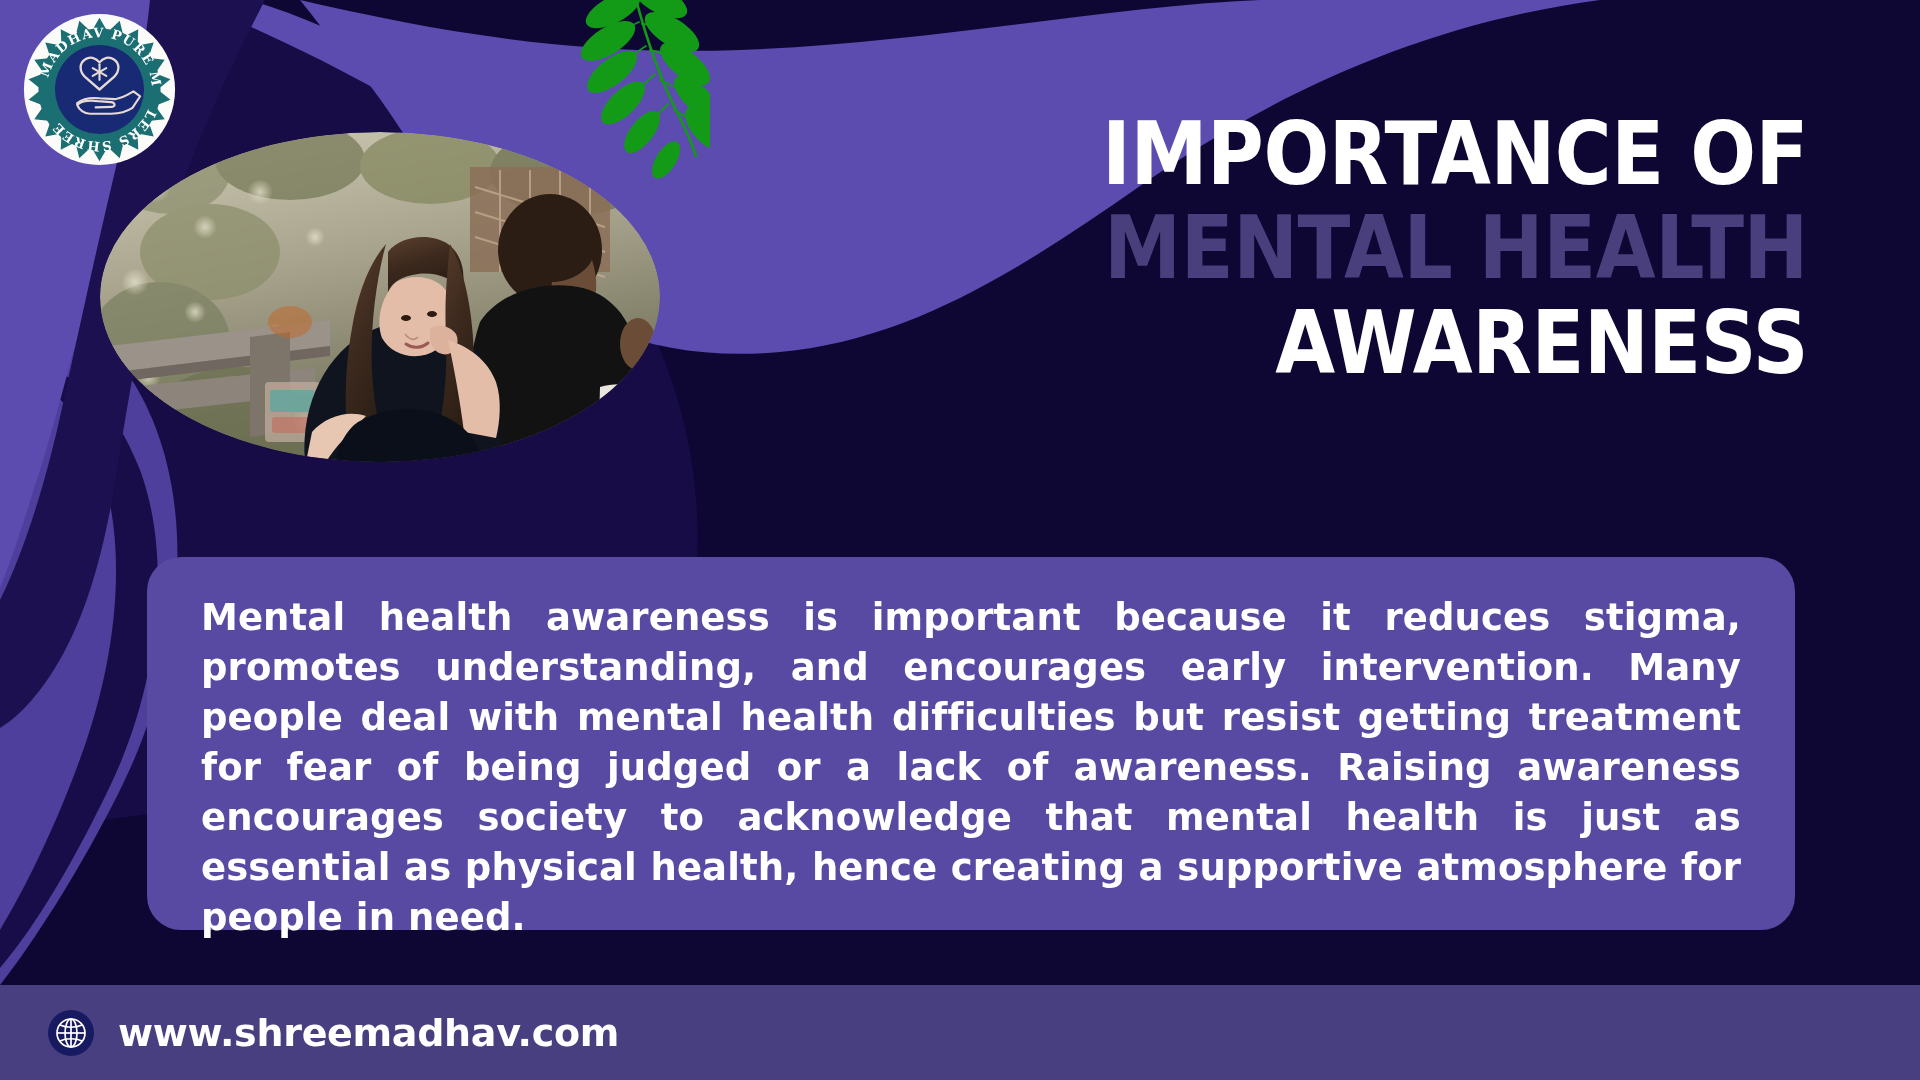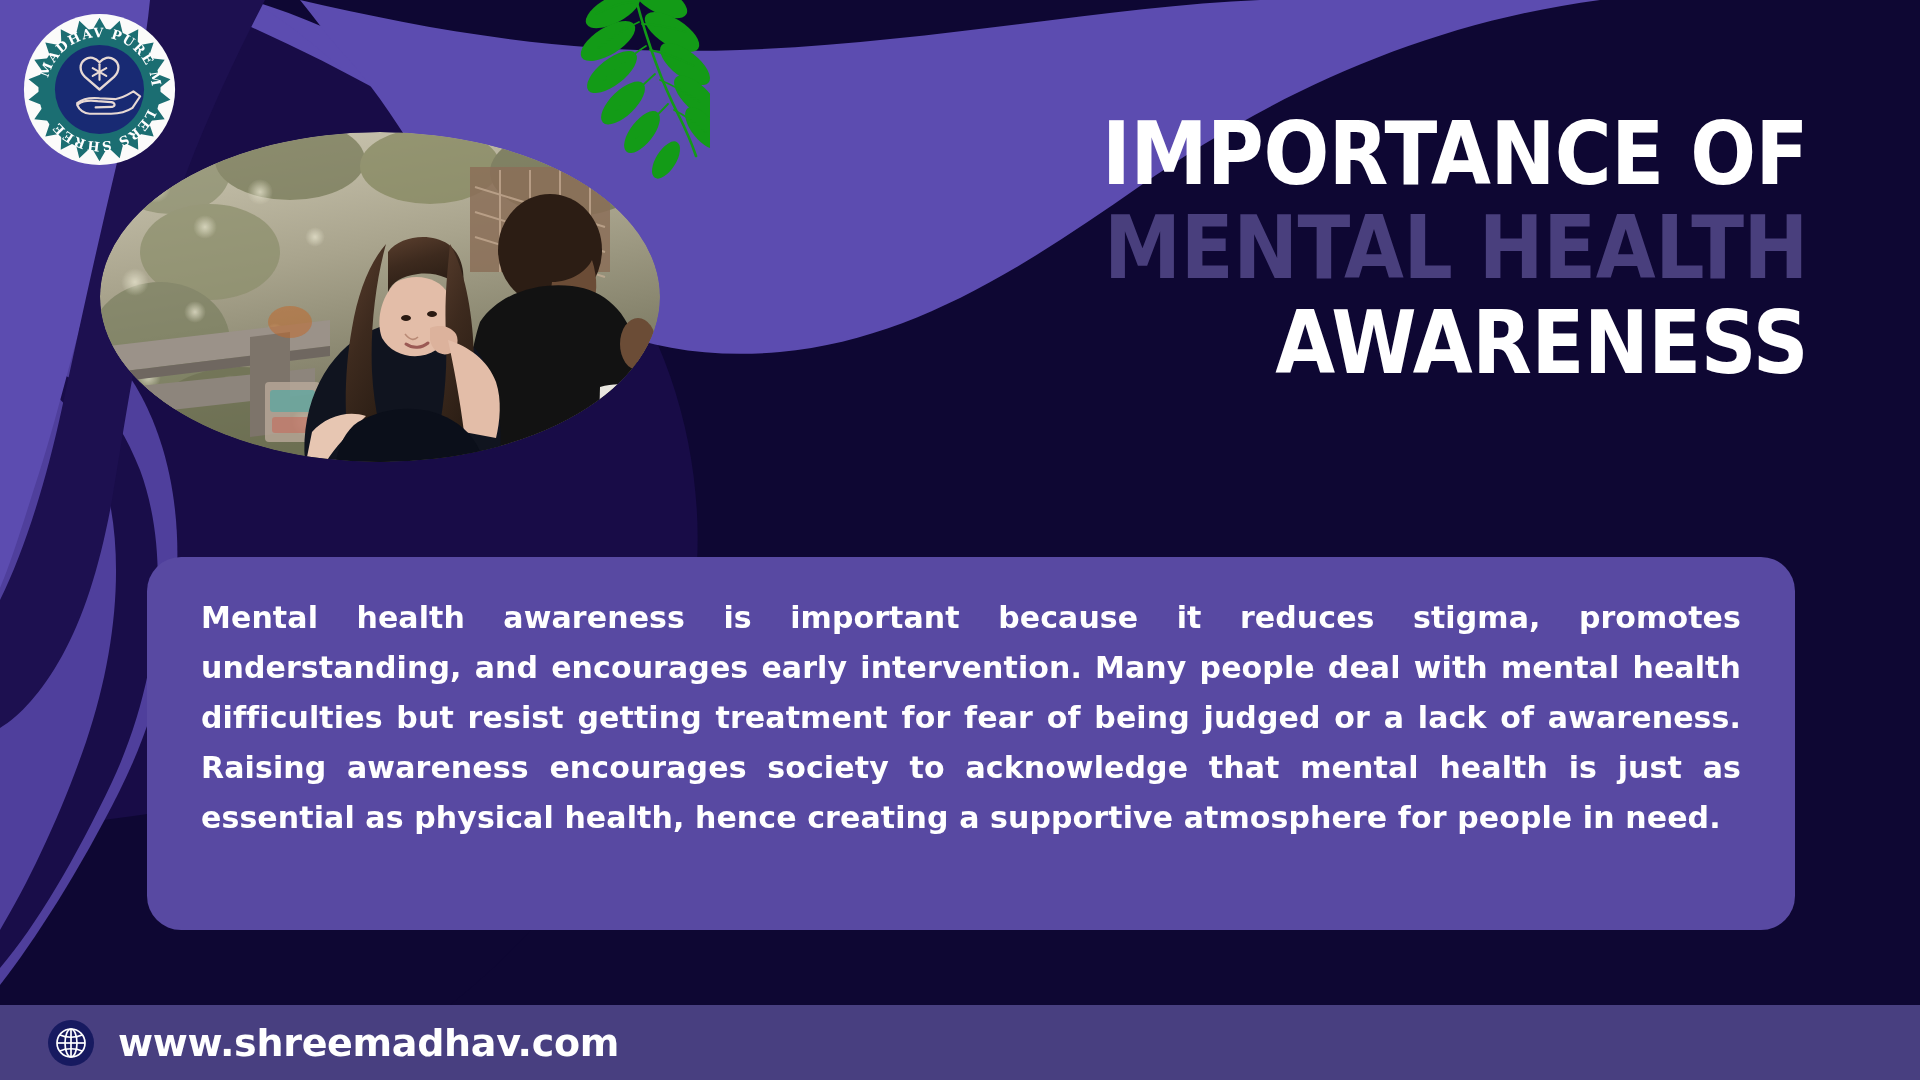--- a/index.html
+++ b/index.html
@@ -98,33 +98,33 @@
     background: #5849a2;
     border-radius: 34px;
     box-sizing: border-box;
     padding: 36px 54px 0 54px;
   }
   #body-text {
     margin: 0;
     color: #ffffff;
     font-family: "DejaVu Sans", sans-serif;
     font-weight: 700;
-    font-size: 30px;
+    font-size: 37px;
     line-height: 50px;
     text-align: justify;
     letter-spacing: 0.1px;
   }
 
   
   #footer-bar {
     position: absolute;
     left: 0;
     bottom: 0;
     width: 1920px;
-    height: 75px;
+    height: 95px;
     background: #483f80;
     display: flex;
     align-items: center;
     padding-left: 48px;
     box-sizing: border-box;
   }
   #globe-icon {
     width: 46px;
     height: 46px;
     flex: 0 0 auto;

